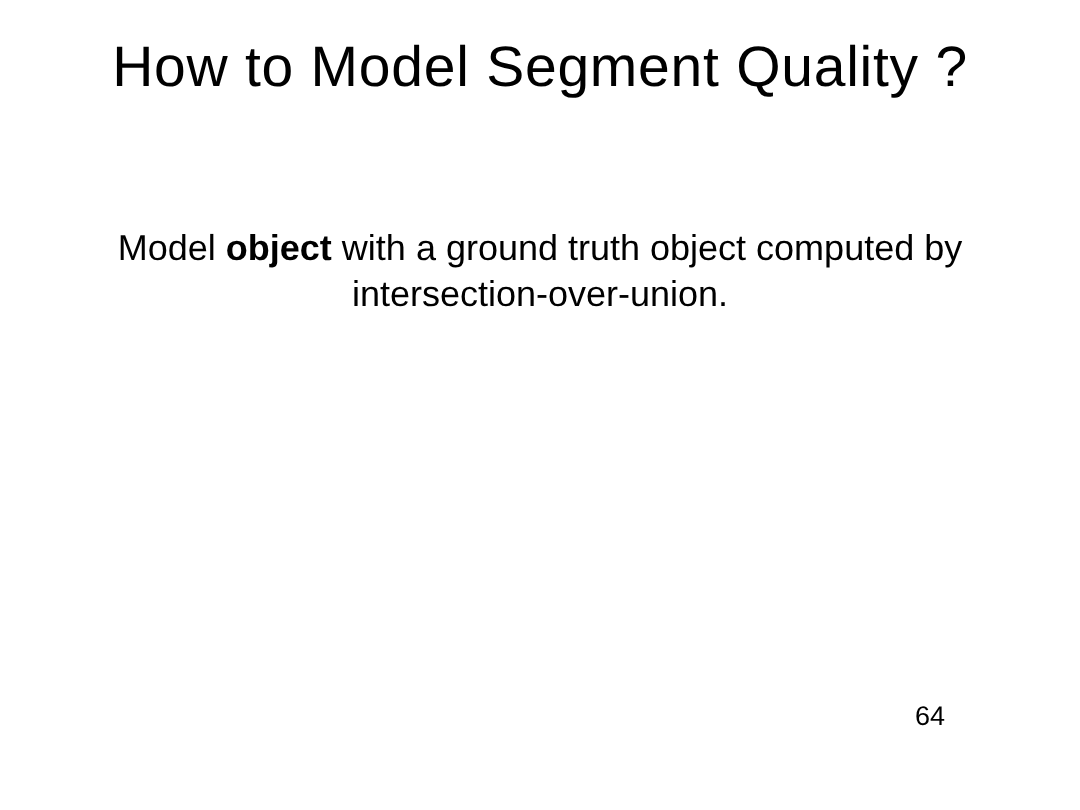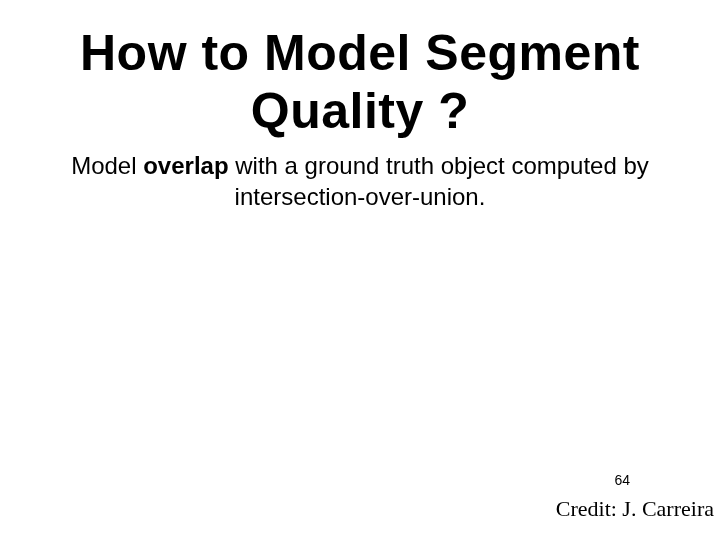--- a/index.html
+++ b/index.html
@@ -1,33 +1,32 @@
 <!DOCTYPE html>
 <html><head>
 <meta charset="utf-8">
 <style>
   * { margin: 0; padding: 0; box-sizing: border-box; }
   html, body { width: 720px; height: 540px; background: #ffffff; font-family: Arial, Helvetica, sans-serif; color: #000; }
   .slide { position: relative; width: 720px; height: 540px; }
-  .title { position: absolute; top: 24px; left: 0; right: 0; text-align: center; font-size: 50px; font-weight: 700; letter-spacing: 0.5px; }
+  .title { position: absolute; top: 24px; left: 0; right: 0; text-align: center; font-size: 38px; font-weight: 400; letter-spacing: 0.5px; }
   .body-text { position: absolute; top: 150px; left: 60px; right: 60px; text-align: center; font-size: 24px; line-height: 1.3; }
   .body-text .strong { font-weight: 700; }
   .diagram { position: absolute; top: 240px; left: 60px; width: 600px; height: 170px; }
   .diagram svg { width: 100%; height: 100%; display: block; }
   .lbl { font-family: Arial, Helvetica, sans-serif; font-size: 13px; fill: #9a9a9a; }
-  .page-num { position: absolute; right: 90px; bottom: 52px; font-size: 14px; }
+  .page-num { position: absolute; right: 90px; bottom: 52px; font-size: 18px; }
   .credit { position: absolute; right: 6px; bottom: 18px; font-size: 22px; font-family: "Times New Roman", Times, serif; }
 </style>
 </head>
 <body>
 
 <div class="slide">
 
   <h1 class="title">How to Model Segment Quality ?</h1>
 
   <div class="body-text">
-    <span>Model </span><span class="strong">overlap</span><span> with a ground truth object computed by intersection-over-union.</span>
+    <span>Model </span><span class="strong">object</span><span> with a ground truth object computed by intersection-over-union.</span>
   </div>
 
 
   <div class="page-num">64</div>
-  <div class="credit">Credit: J. Carreira</div>
 </div>
 
 </body></html>

